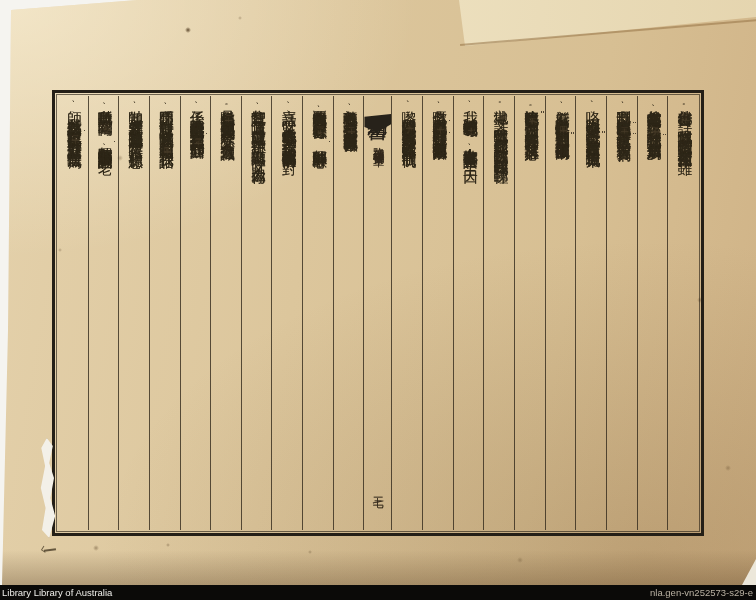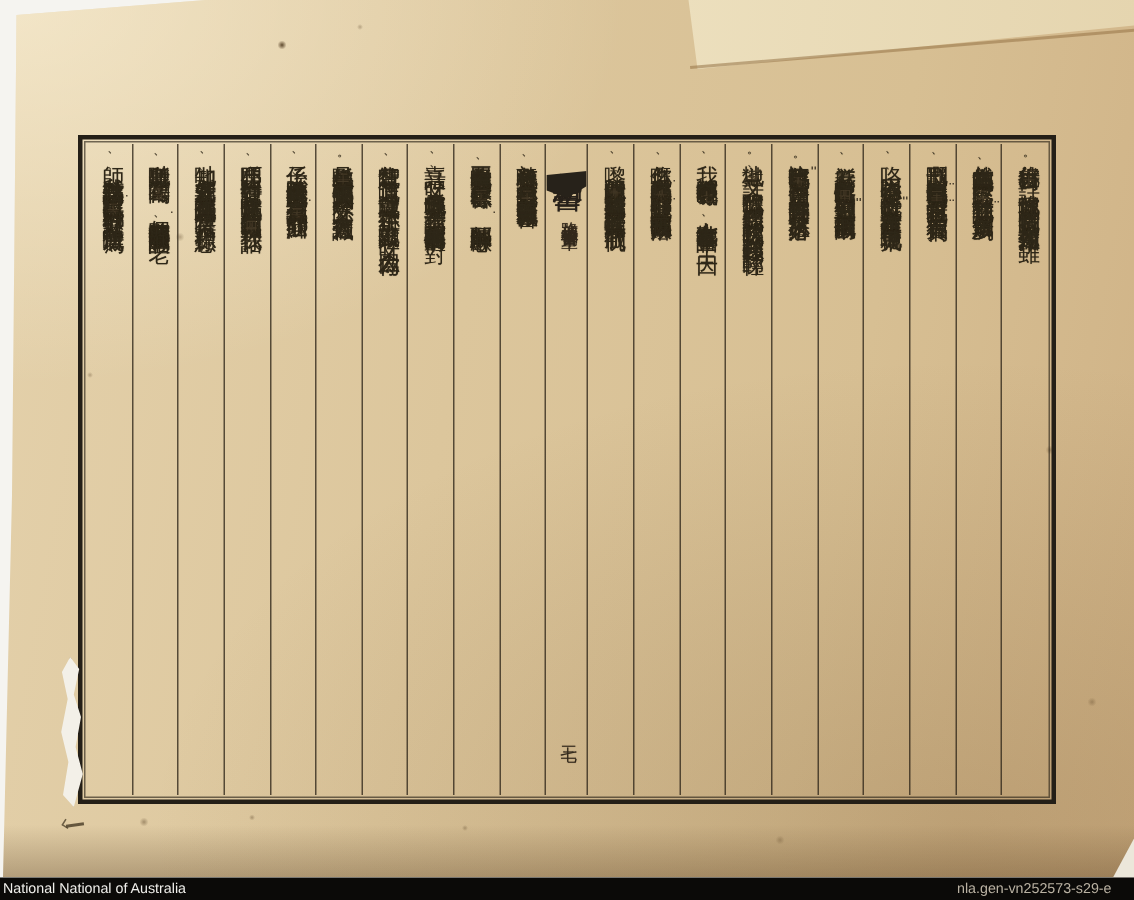--- a/index.html
+++ b/index.html
@@ -64,21 +64,21 @@
   .pen-mark{position:absolute;left:44px;top:549px;width:12px;height:2px;
     background:rgba(60,48,28,.75);transform:rotate(-8deg);}
   .pen-mark::after{content:"";position:absolute;left:-2px;top:-3px;width:4px;
     height:4px;border-left:1.5px solid rgba(60,48,28,.7);
     border-bottom:1.5px solid rgba(60,48,28,.7);transform:rotate(40deg);}
   .corner-light{position:absolute;right:0;bottom:15px;width:14px;height:26px;
     background:#ece7da;clip-path:polygon(100% 0,100% 100%,0 100%);}
   .strip{position:absolute;left:0;right:0;bottom:0;height:15px;background:#0b0a08;
     font-family:"Liberation Sans",sans-serif;font-size:9.5px;line-height:15px;}
   .wm-left{position:absolute;left:2px;bottom:0;color:#efeeea;}
-  .wm-right{position:absolute;right:15px;bottom:0;color:#b9b1a2;margin-left:29px;}
+  .wm-right{position:absolute;right:3px;bottom:0;color:#b9b1a2;margin-left:29px;}
 </style>
 </head>
 <body>
 
 <div class="stage">
   <div class="scan-bg"></div>
   <div class="underpage"></div>
   <div class="paper"></div>
   <div class="edge-line"></div>
 
@@ -111,16 +111,16 @@
         <div class="col">哋所聽嘅<span class="p">、</span>又唔得聞<span class="p">。</span><span class="v">二十五</span>○個陣時有個敎法師起嚟試<span class="pn pn1">耶穌</span>話<span class="p">、</span>老</div>
         <div class="col">師<span class="p">、</span>我應該點樣做<span class="p">、</span>致可以得永生呢<span class="p">。</span><span class="v">二十六</span><span class="pn pn1">耶穌</span>對佢話<span class="p">、</span>律法所寫嘅<span class="p">、</span></div>
       </div>
   </div>
 
   <div class="tear"></div>
   <div class="pen-mark"></div>
   <div class="corner-light"></div>
 
   <div class="strip">
-    <span class="wm-left">National National of Australia</span>
+    <span class="wm-left">Library Library of Australia</span>
     <span class="wm-right">nla.gen-vn252573-s29-e</span>
   </div>
 </div>
 
 </body></html>

